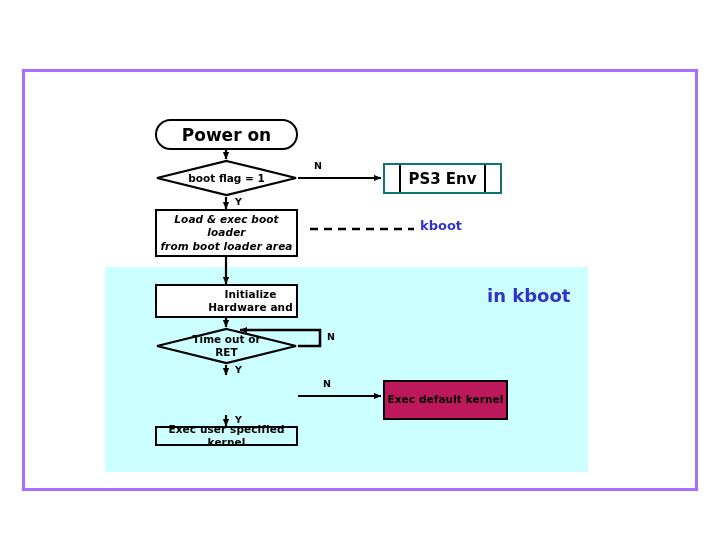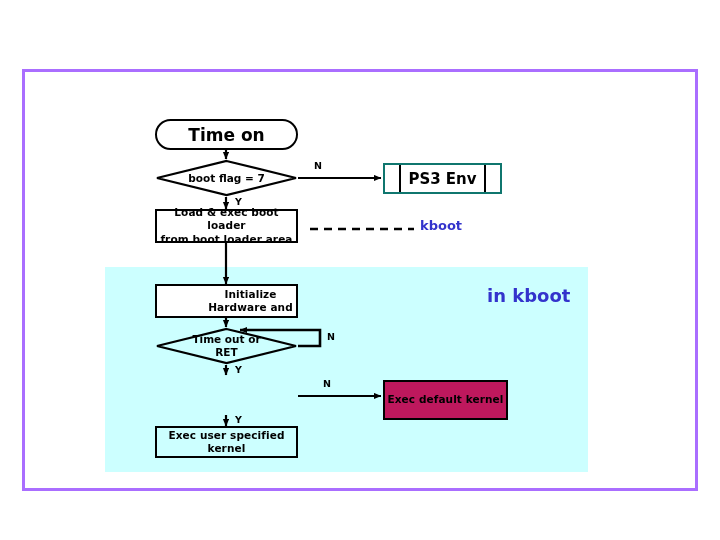--- a/index.html
+++ b/index.html
@@ -174,35 +174,35 @@
     <line x1="226" y1="365" x2="226" y2="375" stroke="#000000" stroke-width="2.2" marker-end="url(#arrow)"></line>
 
     <line x1="298" y1="396" x2="381" y2="396" stroke="#000000" stroke-width="2.2" marker-end="url(#arrow)"></line>
 
     <line x1="226" y1="415" x2="226" y2="426" stroke="#000000" stroke-width="2.2" marker-end="url(#arrow)"></line>
 
     <line x1="310" y1="229" x2="414" y2="229" stroke="#000000" stroke-width="2.4" stroke-dasharray="8,6"></line>
   </svg>
 
   <div class="node terminator" style="left:155px; top:119px; width:143px; height:31px;">
-    <span>Time on</span>
+    <span>Power on</span>
   </div>
 
   <div class="diamond-wrap" style="left:155px; top:159px; width:143px; height:38px;">
     <svg width="143" height="38" viewBox="0 0 143 38">
       <polygon points="71.5,2 141,19 71.5,36 2,19" fill="#ffffff" stroke="#000000" stroke-width="2.2"></polygon>
     </svg>
-    <div class="diamond-label">boot flag = 7</div>
+    <div class="diamond-label">boot flag = 1</div>
   </div>
 
   <div class="node predef" style="left:383px; top:163px; width:119px; height:31px;">
     <span>PS3 Env</span>
   </div>
 
-  <div class="node proc" style="left:155px; top:209px; width:143px; height:34px;">
+  <div class="node proc" style="left:155px; top:209px; width:143px; height:48px;font-style:italic;">
     <span style="display:block;">
       <span style="display:block;">Load &amp; exec boot loader</span>
       <span style="display:block;">from boot loader area</span>
     </span>
   </div>
 
   <div class="node proc" style="left:155px; top:284px; width:143px; height:34px;">
     <span style="display:block;margin-left:48px;">
       <span style="display:block;">Initialize Hardware and</span>
     </span>
@@ -218,21 +218,21 @@
         <span style="display:block;">RET</span>
       </span>
     </div>
   </div>
 
 
   <div class="node proc" style="left:383px; top:380px; width:125px; height:40px; background:#be185d;">
     <span>Exec default kernel</span>
   </div>
 
-  <div class="node proc" style="left:155px; top:426px; width:143px; height:32px; background:#ccffff;">
+  <div class="node proc" style="left:155px; top:426px; width:143px; height:20px; background:#ccffff;">
     <span>Exec user specified kernel</span>
   </div>
 
   <div class="branch-label" style="left:314px; top:160px;">N</div>
   <div class="branch-label" style="left:235px; top:196px;">Y</div>
   <div class="branch-label" style="left:327px; top:331px;">N</div>
   <div class="branch-label" style="left:235px; top:364px;">Y</div>
   <div class="branch-label" style="left:323px; top:378px;">N</div>
   <div class="branch-label" style="left:235px; top:414px;">Y</div>
 

